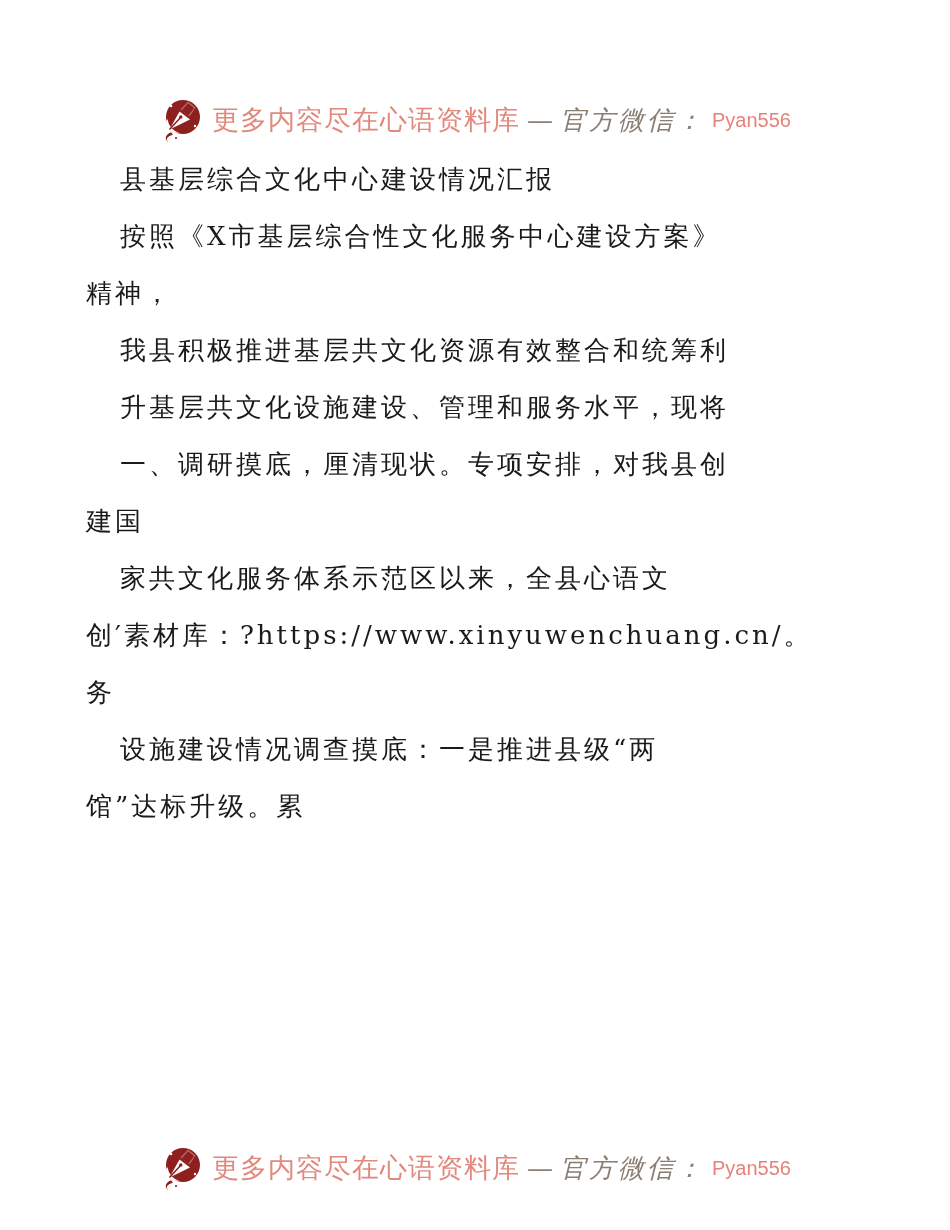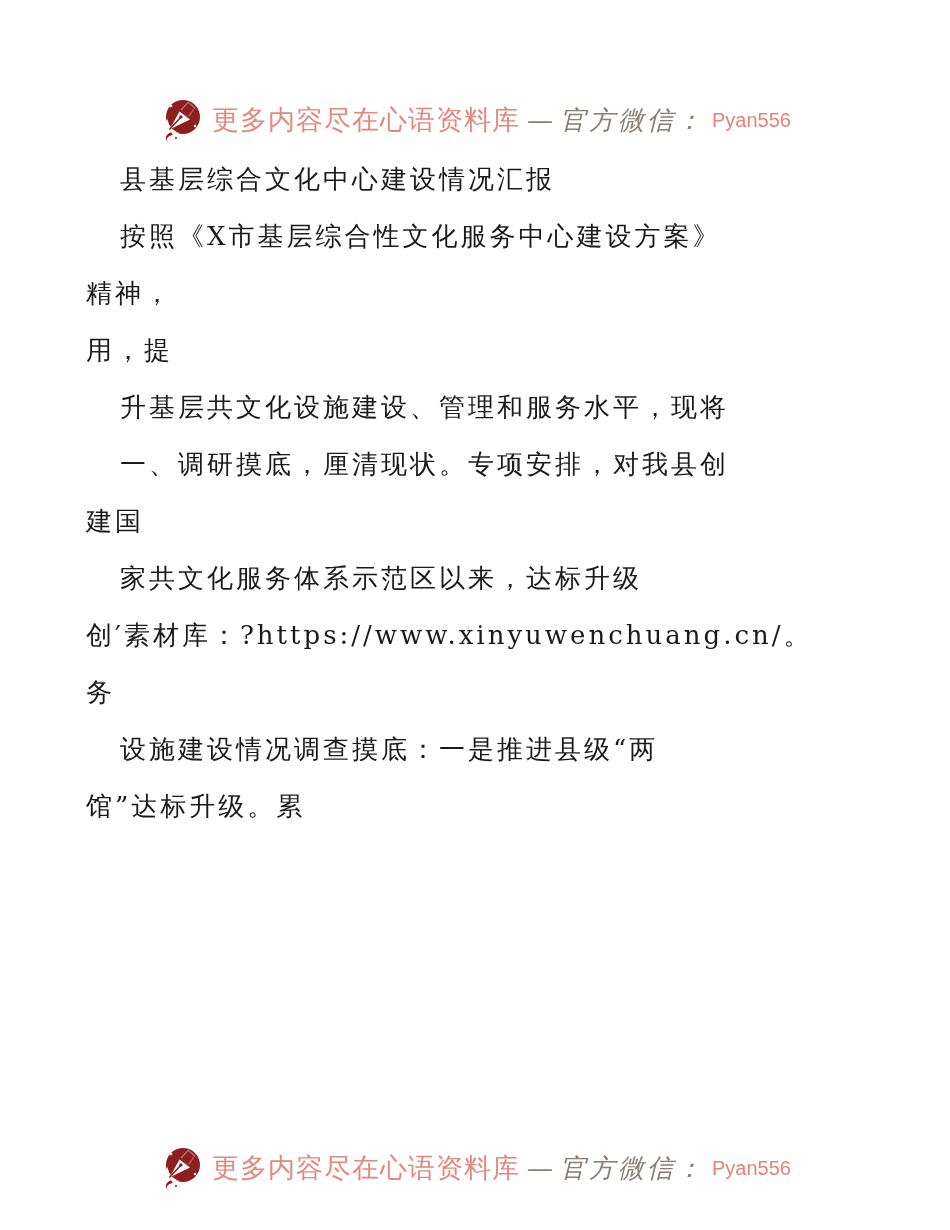--- a/index.html
+++ b/index.html
@@ -93,25 +93,25 @@
     <span class="brand-text">更多内容尽在心语资料库</span>
       <span class="brand-sep">—</span>
       <span class="wechat-label">官方微信：</span>
     <span class="wechat-id">Pyan556</span>
   </div>
 
   <main class="doc-body">
       <div class="line indent">县基层综合文化中心建设情况汇报</div>
       <div class="line indent">按照《X市基层综合性文化服务中心建设方案》</div>
       <div class="line">精神，</div>
-      <div class="line">用，提</div>
+      <div class="line indent">我县积极推进基层共文化资源有效整合和统筹利</div>
       <div class="line indent">升基层共文化设施建设、管理和服务水平，现将</div>
       <div class="line indent">一、调研摸底，厘清现状。专项安排，对我县创</div>
       <div class="line">建国</div>
-      <div class="line indent">家共文化服务体系示范区以来，达标升级</div>
+      <div class="line indent">家共文化服务体系示范区以来，全县心语文</div>
       <div class="line">创′素材库：?https://www.xinyuwenchuang.cn/。</div>
       <div class="line">务</div>
       <div class="line indent">设施建设情况调查摸底：一是推进县级“两</div>
       <div class="line">馆”达标升级。累</div>
     </main>
 
   <div class="brandbar footer">
     <svg class="logo" width="46" height="48" viewBox="0 0 46 48" aria-hidden="true">
       <circle cx="24" cy="21" r="17" fill="var(--logo, #8e1f1f)"></circle>
       <path d="M8.5 23 Q10 34 21.5 37.5 Q10 36.5 6.8 26.5 Z" fill="#ffffff"></path>

